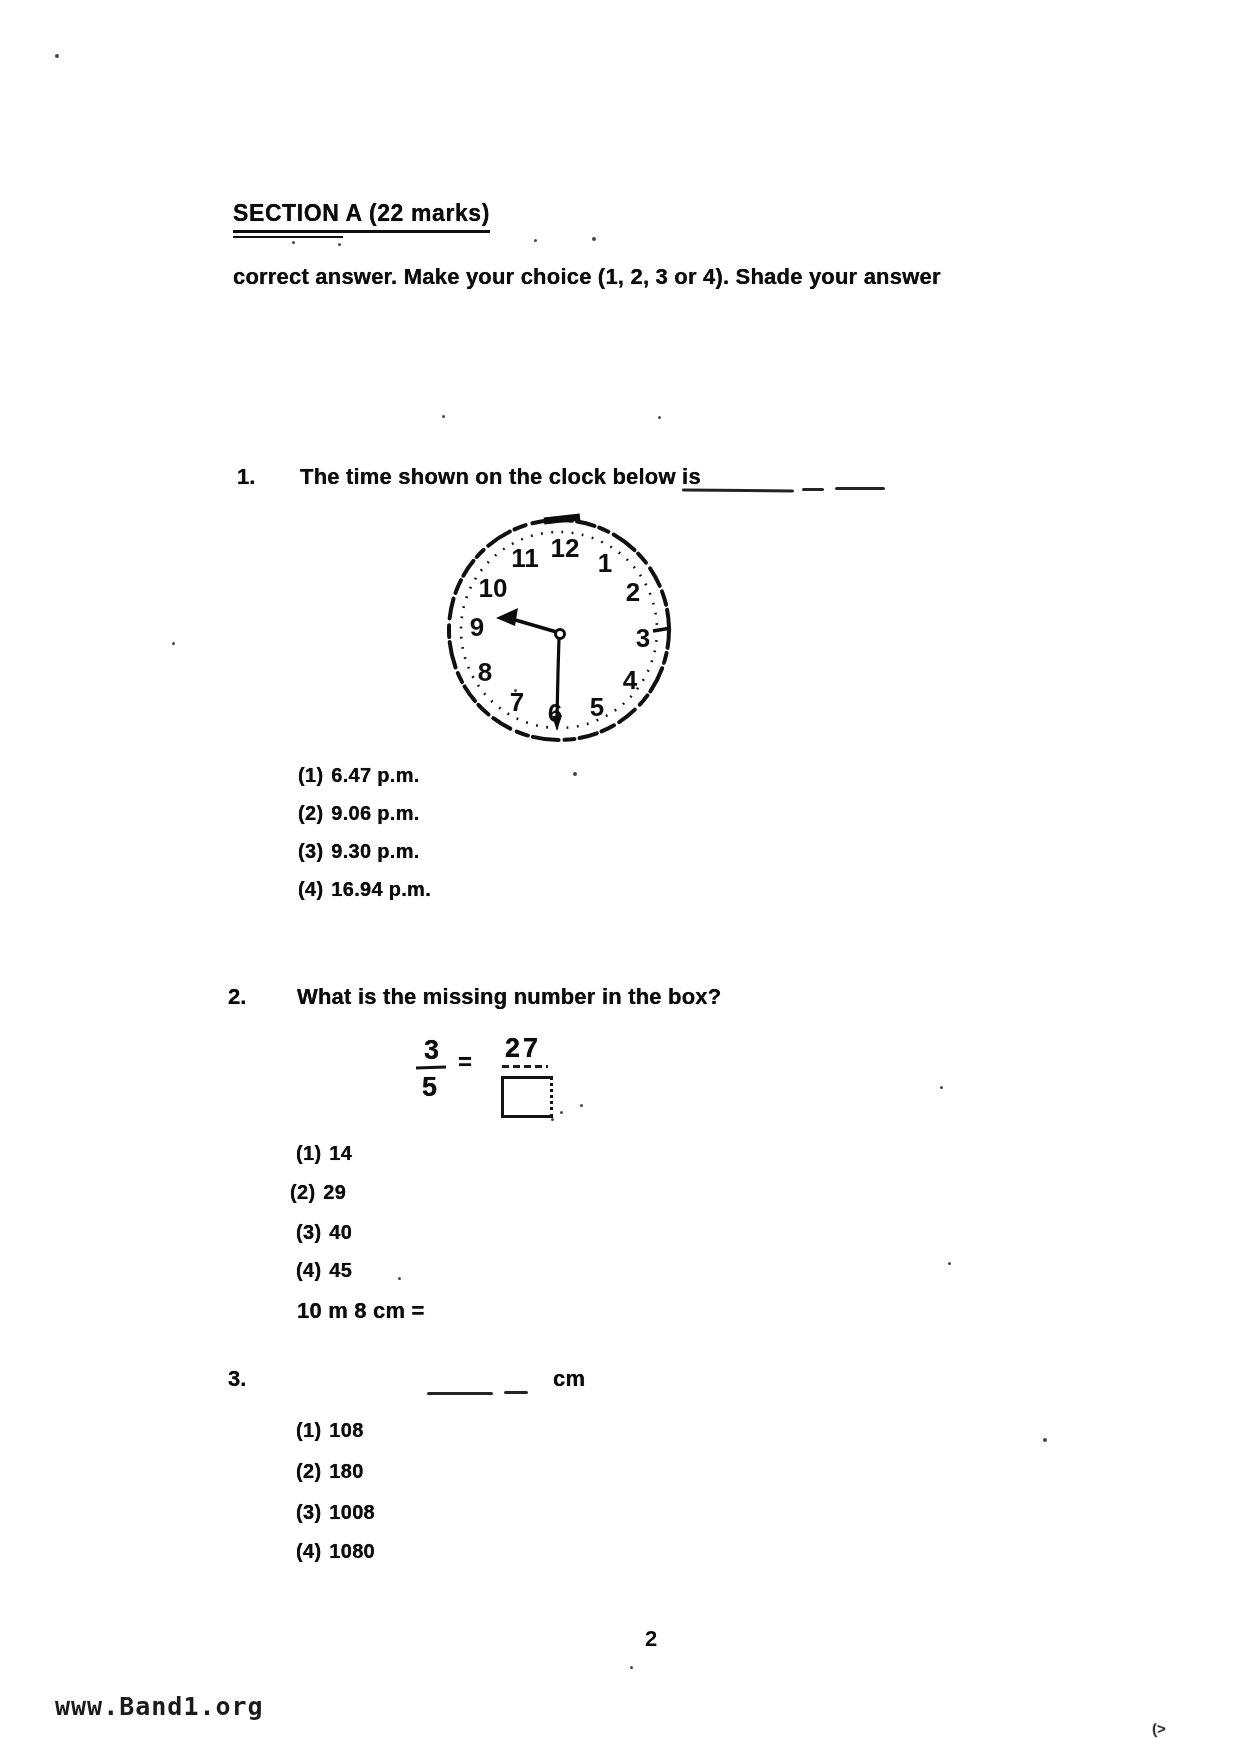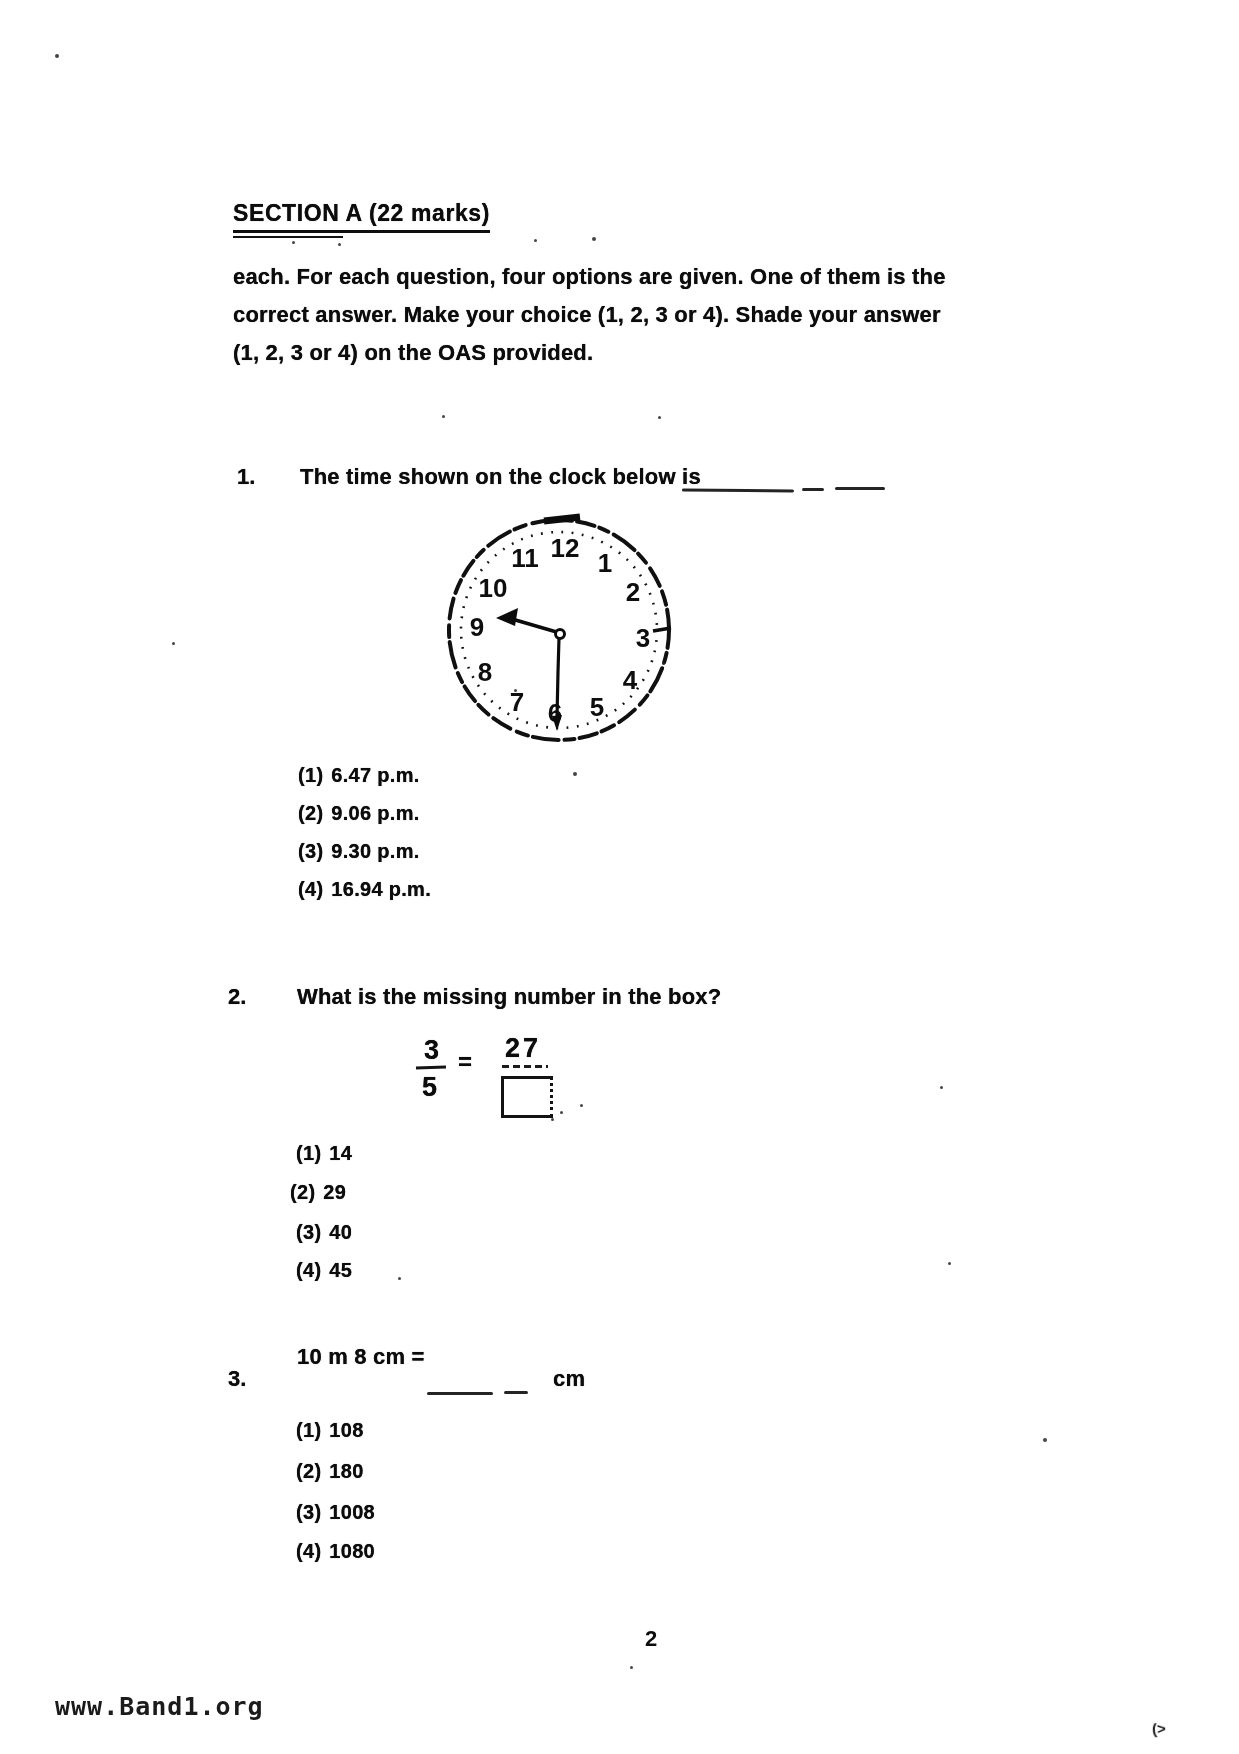--- a/index.html
+++ b/index.html
@@ -66,23 +66,21 @@
 </head>
 <body>
 
 <div class="page">
   <div class="scan">
 
     <div class="t heading" style="left:233px;top:200px;">SECTION A (22 marks)</div>
     <div class="heading-underline2" style="left:233px;top:236px;width:110px;"></div>
 
     <div class="t para" style="left:233px;top:258px;">
-      <span>each. For each question, four options are given. One of them is the</span>
       <span>correct answer. Make your choice (1, 2, 3 or 4). Shade your answer</span>
-      <span>(1, 2, 3 or 4) on the OAS provided.</span>
     </div>
 
     <div class="t qnum" style="left:237px;top:464px;">1.</div>
     <div class="t qtext" style="left:300px;top:464px;">The time shown on the clock below is</div>
     <div class="blank-seg" style="left:682px;top:489px;width:112px;transform:rotate(.4deg);"></div>
     <div class="blank-seg" style="left:802px;top:488px;width:22px;"></div>
     <div class="blank-seg" style="left:835px;top:487px;width:50px;"></div>
 
     <svg style="position:absolute;left:428px;top:500px;" width="260" height="260" viewBox="0 0 260 260">
 
@@ -146,21 +144,21 @@
       <span class="lbl">(2)</span><span>29</span>
     </div>
     <div class="t opt" style="left:296px;top:1221px;">
       <span class="lbl">(3)</span><span>40</span>
     </div>
     <div class="t opt" style="left:296px;top:1259px;">
       <span class="lbl">(4)</span><span>45</span>
     </div>
 
     <div class="t qnum" style="left:228px;top:1366px;">3.</div>
-    <div class="t qtext" style="left:297px;top:1344px;">10 m 8 cm =</div>
+    <div class="t qtext" style="left:297px;top:1298px;">10 m 8 cm =</div>
     <div class="blank-seg" style="left:427px;top:1392px;width:66px;"></div>
     <div class="blank-seg" style="left:504px;top:1391px;width:24px;"></div>
     <div class="t qtext" style="left:553px;top:1366px;">cm</div>
 
     <div class="t opt" style="left:296px;top:1419px;">
       <span class="lbl">(1)</span><span>108</span>
     </div>
     <div class="t opt" style="left:296px;top:1460px;">
       <span class="lbl">(2)</span><span>180</span>
     </div>

